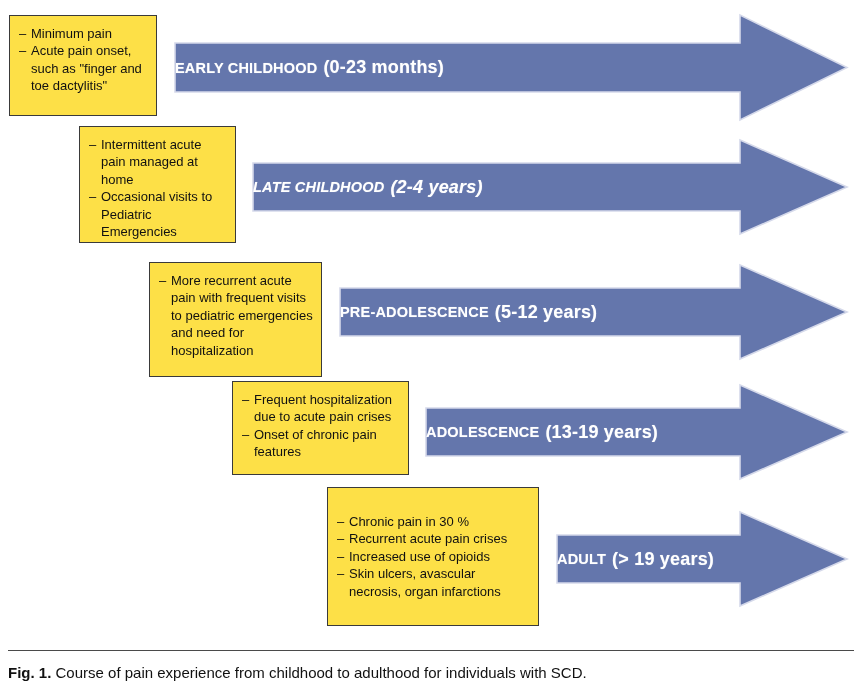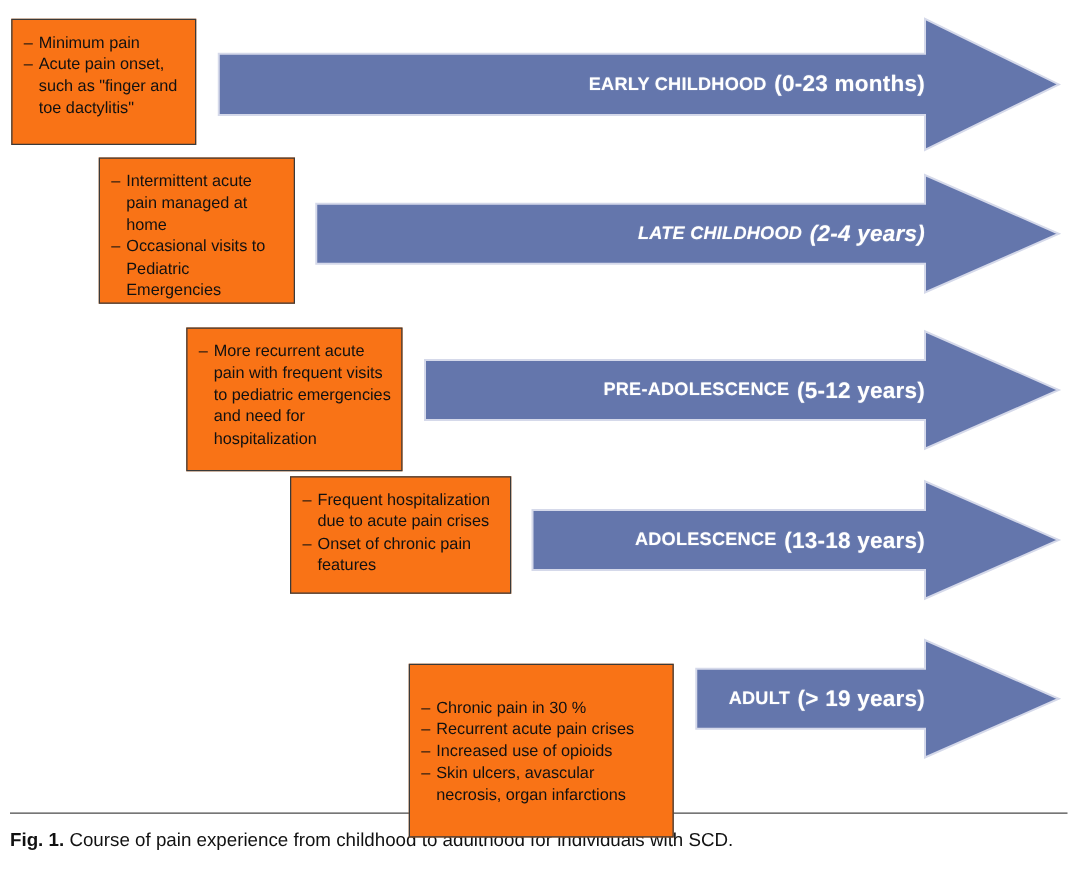--- a/index.html
+++ b/index.html
@@ -39,39 +39,39 @@
     overflow: visible;
   }
   .arrow-label {
     position: absolute;
     top: 0;
     left: 0;
     width: 100%;
     height: 100%;
     display: flex;
     align-items: center;
-    justify-content: flex-end;
+    justify-content: flex-start;
     color: #ffffff;
     font-weight: bold;
     font-size: 14.5px;
     letter-spacing: 0.2px;
     text-shadow: 0 0 1px rgba(255,255,255,0.45);
     white-space: nowrap;
     pointer-events: none;
   }
   .arrow-label .yrs {
     font-weight: bold;
     font-size: 18px;
   }
 
   
   .callout {
     position: absolute;
     box-sizing: border-box;
-    background: #f97316;
+    background: #fde047;
     border: 1.4px solid #3a3a3a;
     padding: 9px 8px 9px 9px;
     z-index: 5;
   }
   .callout ul {
     list-style: none;
     margin: 0;
     padding: 0;
   }
   .callout li {
@@ -179,21 +179,21 @@
 
   <div class="stage-row">
 
     <div class="arrow" style="left:426px; top:385px; width:421px; height:94px;">
       <svg viewBox="0 0 421 94" preserveAspectRatio="none" aria-hidden="true">
         <polygon points="0,23 314,23 314,0 421,47 314,94 314,71 0,71" fill="#6476AC" stroke="#d5d9ea" stroke-width="1.6"></polygon>
       </svg>
       <div class="arrow-label" style="left:0; top:0; width:314px; height:94px;">
         <span>ADOLESCENCE</span>
         <span style="width:6px"></span>
-        <span class="yrs">(13-18 years)</span>
+        <span class="yrs">(13-19 years)</span>
       </div>
     </div>
 
     <div class="callout" style="left:232px; top:381px; width:177px; height:94px;">
       <ul>
         <li>Frequent hospitalization due to acute pain crises</li>
         <li>Onset of chronic pain features</li>
       </ul>
     </div>
   </div>
@@ -204,21 +204,21 @@
       <svg viewBox="0 0 290 94" preserveAspectRatio="none" aria-hidden="true">
         <polygon points="0,23 183,23 183,0 290,47 183,94 183,71 0,71" fill="#6476AC" stroke="#d5d9ea" stroke-width="1.6"></polygon>
       </svg>
       <div class="arrow-label" style="left:0; top:0; width:183px; height:94px;">
         <span>ADULT</span>
         <span style="width:6px"></span>
         <span class="yrs">(&gt; 19 years)</span>
       </div>
     </div>
 
-    <div class="callout" style="left:327px; top:487px; width:212px; height:139px; display:flex; align-items:center;margin-top:44px;">
+    <div class="callout" style="left:327px; top:487px; width:212px; height:139px; display:flex; align-items:center;">
       <ul style="width:100%">
         <li>Chronic pain in 30 %</li>
         <li>Recurrent acute pain crises</li>
         <li>Increased use of opioids</li>
         <li>Skin ulcers, avascular necrosis, organ infarctions</li>
       </ul>
     </div>
   </div>
 
   <div id="caption-rule"></div>

